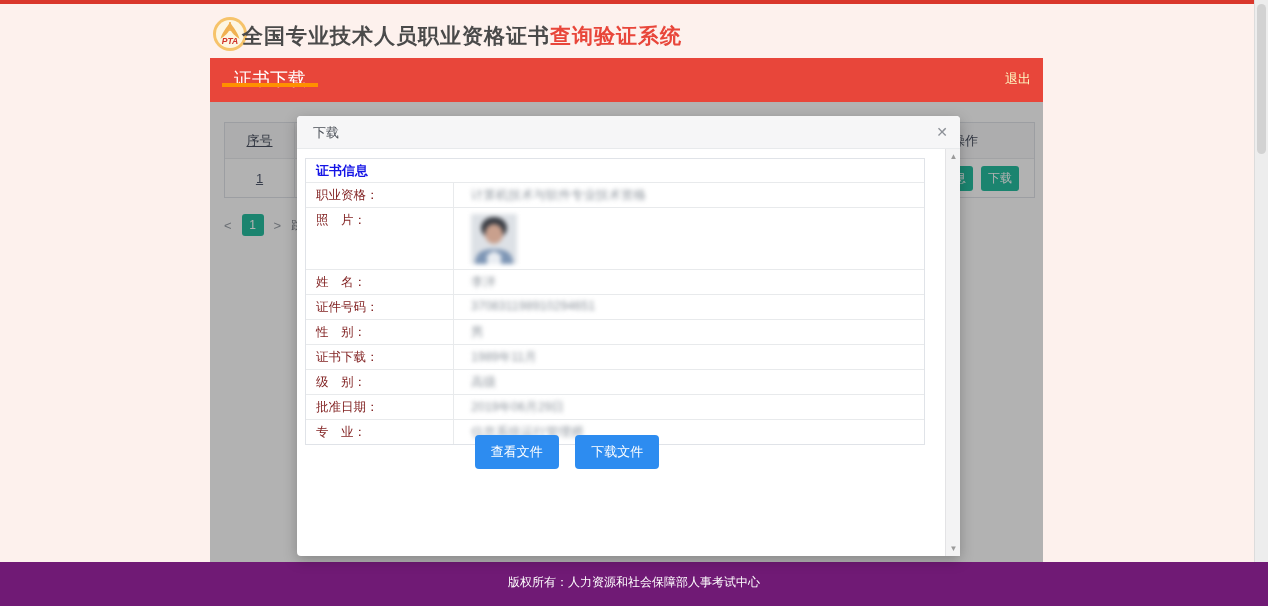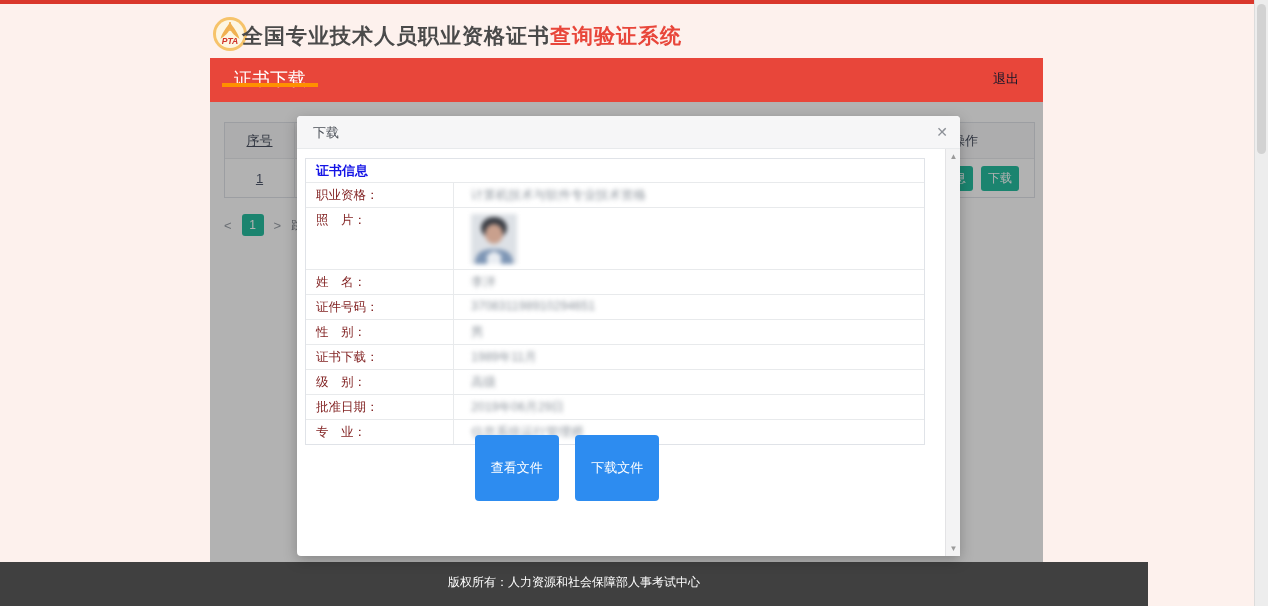--- a/index.html
+++ b/index.html
@@ -17,21 +17,21 @@
   .titles { position:absolute; left:32px; top:10px; font-size:21px; font-weight:bold; letter-spacing:1px; white-space:nowrap; }
   .title-main { color:#4a4a4a; }
   .title-accent { color:#e8463a; }
   .user-info { position:absolute; left:680px; top:18px; width:1058px; }
   .blurred { filter:blur(2px); }
 
   
   .navbar { position:absolute; left:210px; top:58px; width:833px; height:44px; background:#e8463a; }
   .nav-item { position:absolute; left:12px; top:0; height:29px; line-height:42px; padding:0 12px; color:#fff; font-size:18px; cursor:pointer; }
   .nav-item .active-underline { position:absolute; left:0; bottom:0; width:100%; height:4px; background:#ff9000; }
-  .nav-logout { position:absolute; right:14px; top:0; height:34px; line-height:42px; padding:0 10px; color:#0f172a; font-size:13px; cursor:pointer; }
+  .nav-logout { position:absolute; right:2px; top:0; height:34px; line-height:42px; padding:0 10px; color:#fef9c3; font-size:13px; cursor:pointer; }
 
   
   .panel { position:absolute; left:210px; top:102px; width:833px; height:460px; background:#fff; }
   .grid-table { position:absolute; left:14px; right:8px; top:20px; border:1px solid #e0e3e8; }
   .gt-head { display:flex; height:36px; background:#f8f8f9; border-bottom:1px solid #e8eaec; color:#495060; font-size:13px; }
   .gt-row  { display:flex; height:38px; background:#fff; color:#515a6e; font-size:13px; }
   .col-index { width:70px; display:flex; align-items:center; justify-content:center; border-right:1px solid #e8eaec;text-decoration:underline; }
   .col-mid { flex:1; border-right:1px solid #e8eaec; }
   .col-action { width:138px; display:flex; align-items:center; justify-content:center; gap:8px; }
   .btn-teal { background:#28bda0; color:#fff; font-size:12px; border:none; border-radius:3px; padding:4px 7px; cursor:pointer; white-space:nowrap; }
@@ -57,24 +57,24 @@
   .ct-section { height:24px; line-height:24px; padding-left:10px; color:#1414e6; font-weight:bold; border-bottom:1px solid #e8eaec; font-size:13px; }
   .ct-row { display:flex; border-bottom:1px solid #e8eaec; min-height:22px; }
   .ct-row:last-child { border-bottom:none; }
   .ct-label { width:148px; padding:4px 0 3px 10px; color:#7f1d1d; border-right:1px solid #e8eaec; }
   .ct-value { flex:1; padding:4px 0 3px 17px; color:#8f969e; }
   .ct-photo-row { min-height:52px; }
   .photo { width:46px; height:50px; margin:2px 0; display:block; }
 
   .modal-buttons { position:absolute; left:8px; top:286px; width:620px; text-align:center; transform:translateX(-48px); }
   .btn-blue { display:inline-block; background:#2d8cf0; color:#fff; border:none; border-radius:4px;
-              font-size:13px; padding:24px 16px; margin:0 6px; cursor:pointer; }
-
-  
-  .footer { position:absolute; left:0; top:562px; width:1148px; height:44px; background:#404040; z-index:6; }
+              font-size:13px; padding:8px 16px; margin:0 6px; cursor:pointer; }
+
+  
+  .footer { position:absolute; left:0; top:562px; width:1268px; height:44px; background:#701a75; z-index:6; }
   .footer-text { text-align:center; color:#fff; font-size:12px; line-height:40px; }
 </style>
 </head>
 <body>
 
 <div class="top-strip"></div>
 
 <div class="page-scroll">
   <div class="thumb"></div>
 </div>

